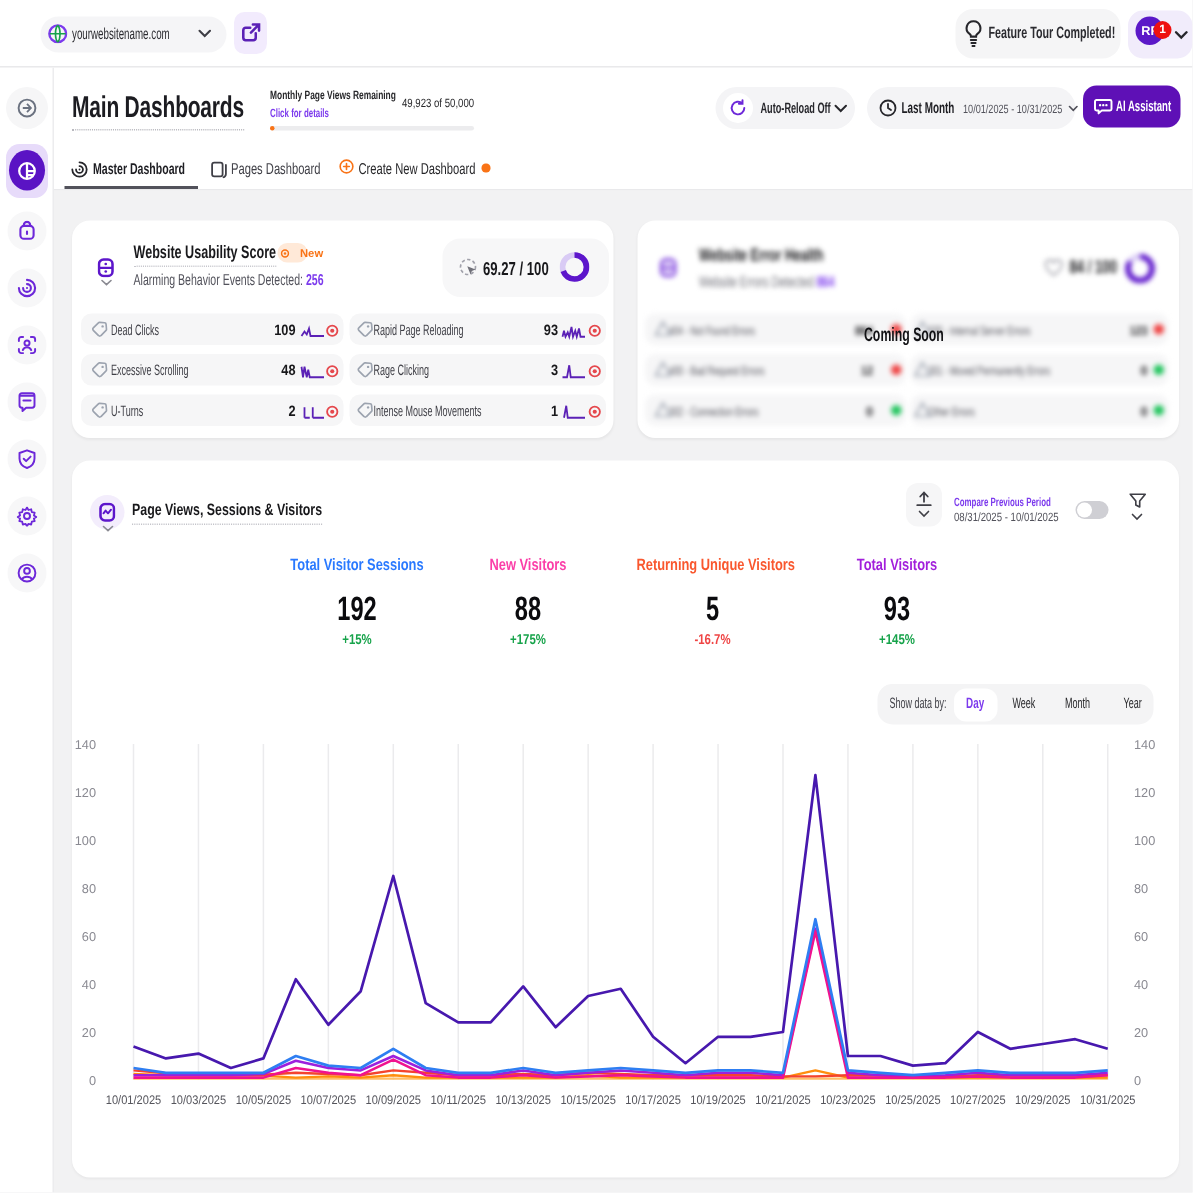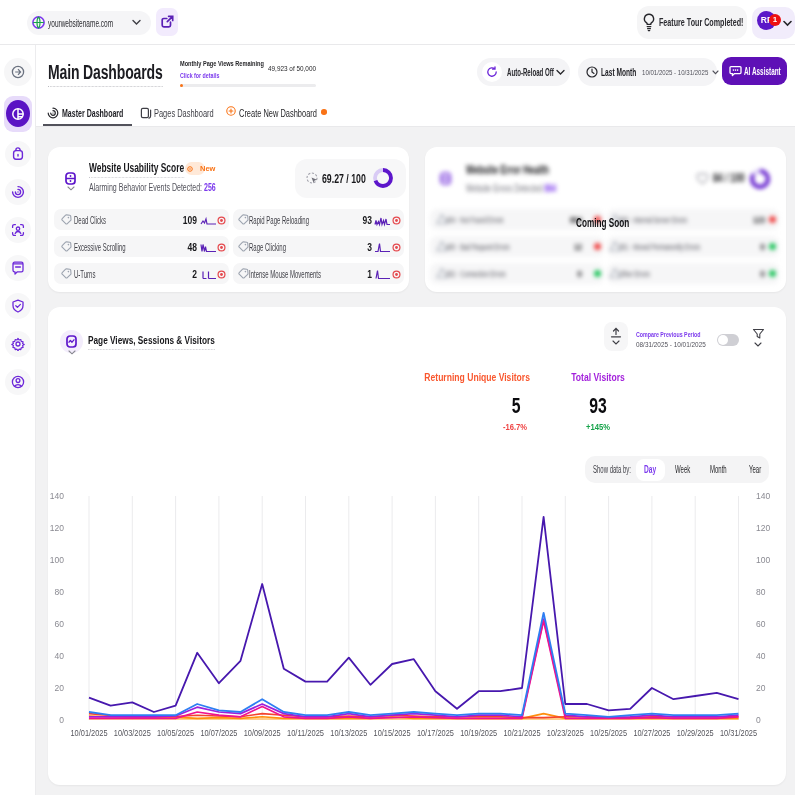--- a/index.html
+++ b/index.html
@@ -351,21 +351,31 @@
   <div class="abs t" style="left:636px; top:340px; font-size:8px; color:#52525b; z-index:2; --sx:0.80;">08/31/2025 - 10/01/2025</div>
   <div class="abs" style="left:717px; top:334px; width:22px; height:12px; background:#cfcfd4; border-radius:6px; z-index:2;"></div>
   <div class="abs" style="left:718px; top:335px; width:10px; height:10px; background:#fff; border-radius:50%; z-index:3;"></div>
   <svg class="abs" style="left:752px; top:328px; z-index:2;" width="13" height="12" viewBox="0 0 13 12">
     <path d="M1.5 1.5 h10 L7.8 6 v4 L5.2 8.6 V6 z" fill="none" stroke="#3f3f46" stroke-width="1.1" stroke-linejoin="round"></path>
   </svg>
   <svg class="abs" style="left:754px; top:342px; z-index:2;" width="8" height="6" viewBox="0 0 8 6">
       <path d="M1 1 L4 4 L7 1" stroke="#3f3f46" stroke-width="1.1" fill="none" stroke-linecap="round"></path>
     </svg>
 
-  <div class="abs" style="left:410px; top:371px; width:130px; text-align:right; z-index:2;">
+  <div class="abs" style="left:178px; top:371px; width:120px; text-align:center; z-index:2;">
+      <div style="font-size:11px; font-weight:700; color:#2979ff; white-space:nowrap; transform:scaleX(0.78); transform-origin:50% 50%;">Total Visitor Sessions</div>
+      <div style="font-size:22.5px; font-weight:700; color:#0b0b0e; margin-top:10px; transform:scaleX(0.70); transform-origin:50% 50%;">192</div>
+      <div style="font-size:9.5px; font-weight:600; color:#16a34a; margin-top:2px; transform:scaleX(0.80); transform-origin:50% 50%;">+15%</div>
+    </div>
+  <div class="abs" style="left:292px; top:371px; width:120px; text-align:center; z-index:2;">
+      <div style="font-size:11px; font-weight:700; color:#fb3ea8; white-space:nowrap; transform:scaleX(0.78); transform-origin:50% 50%;">New Visitors</div>
+      <div style="font-size:22.5px; font-weight:700; color:#0b0b0e; margin-top:10px; transform:scaleX(0.70); transform-origin:50% 50%;">88</div>
+      <div style="font-size:9.5px; font-weight:600; color:#16a34a; margin-top:2px; transform:scaleX(0.80); transform-origin:50% 50%;">+175%</div>
+    </div>
+  <div class="abs" style="left:410px; top:371px; width:130px; text-align:center; z-index:2;">
       <div style="font-size:11px; font-weight:700; color:#f9572e; white-space:nowrap; transform:scaleX(0.78); transform-origin:50% 50%;">Returning Unique Visitors</div>
       <div style="font-size:22.5px; font-weight:700; color:#0b0b0e; margin-top:10px; transform:scaleX(0.70); transform-origin:50% 50%;">5</div>
       <div style="font-size:9.5px; font-weight:600; color:#ef4444; margin-top:2px; transform:scaleX(0.80); transform-origin:50% 50%;">-16.7%</div>
     </div>
   <div class="abs" style="left:538px; top:371px; width:120px; text-align:center; z-index:2;">
       <div style="font-size:11px; font-weight:700; color:#a21fdb; white-space:nowrap; transform:scaleX(0.78); transform-origin:50% 50%;">Total Visitors</div>
       <div style="font-size:22.5px; font-weight:700; color:#0b0b0e; margin-top:10px; transform:scaleX(0.70); transform-origin:50% 50%;">93</div>
       <div style="font-size:9.5px; font-weight:600; color:#16a34a; margin-top:2px; transform:scaleX(0.80); transform-origin:50% 50%;">+145%</div>
     </div>
 

